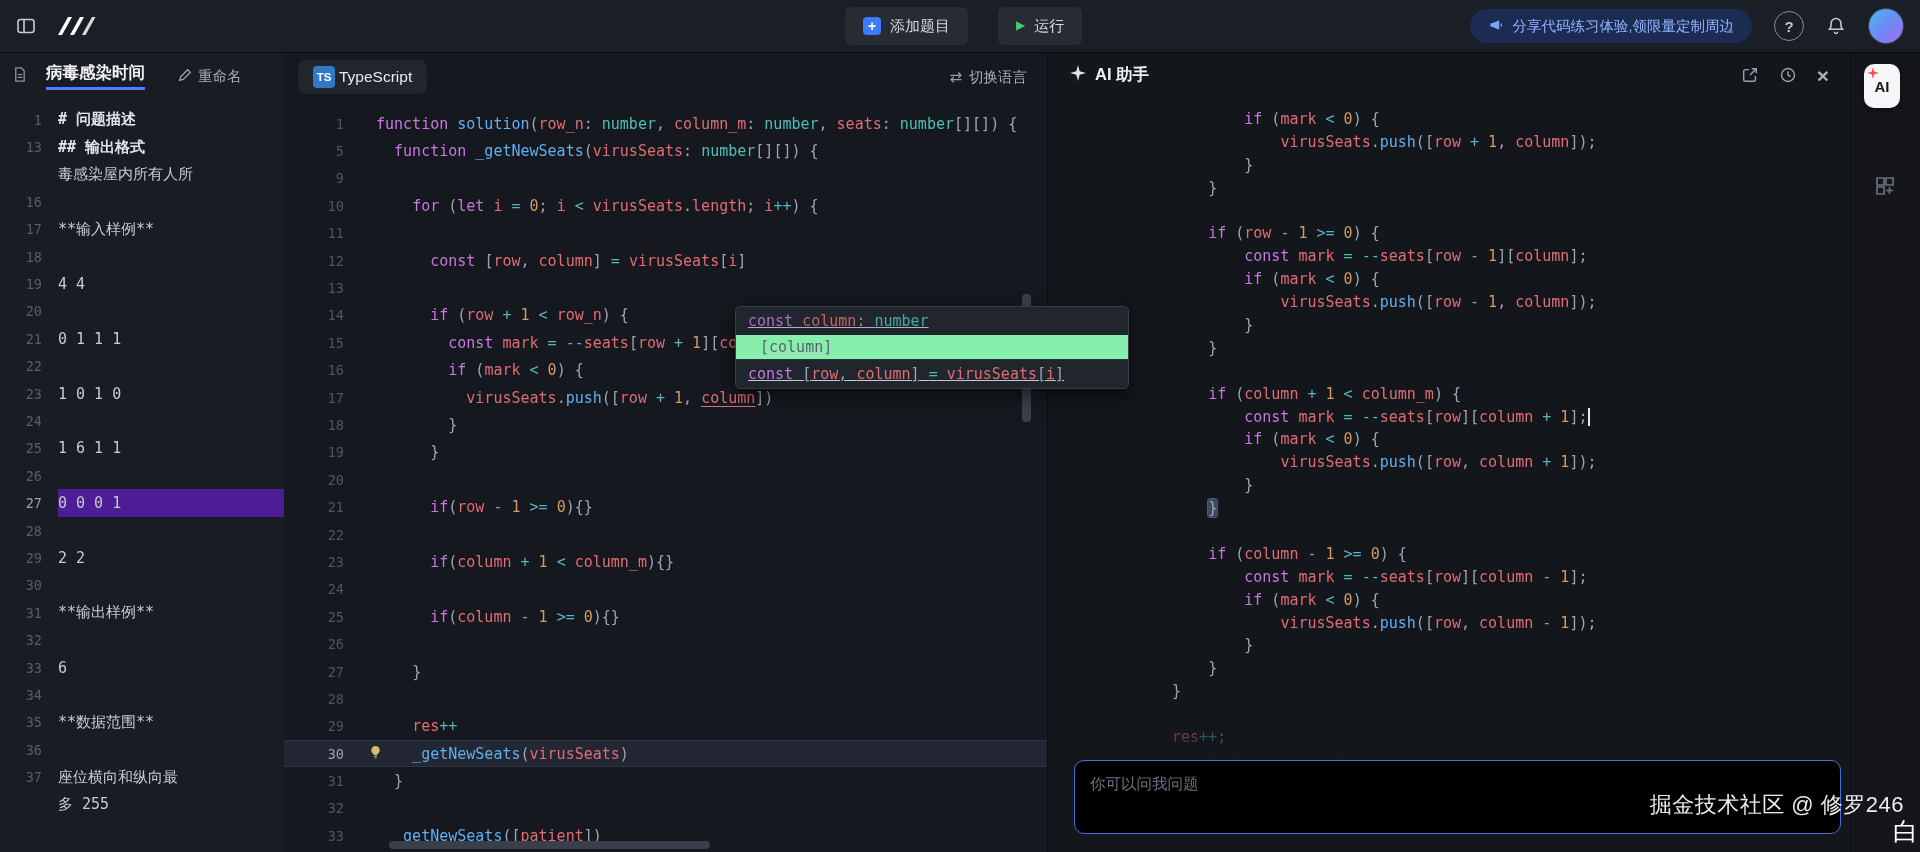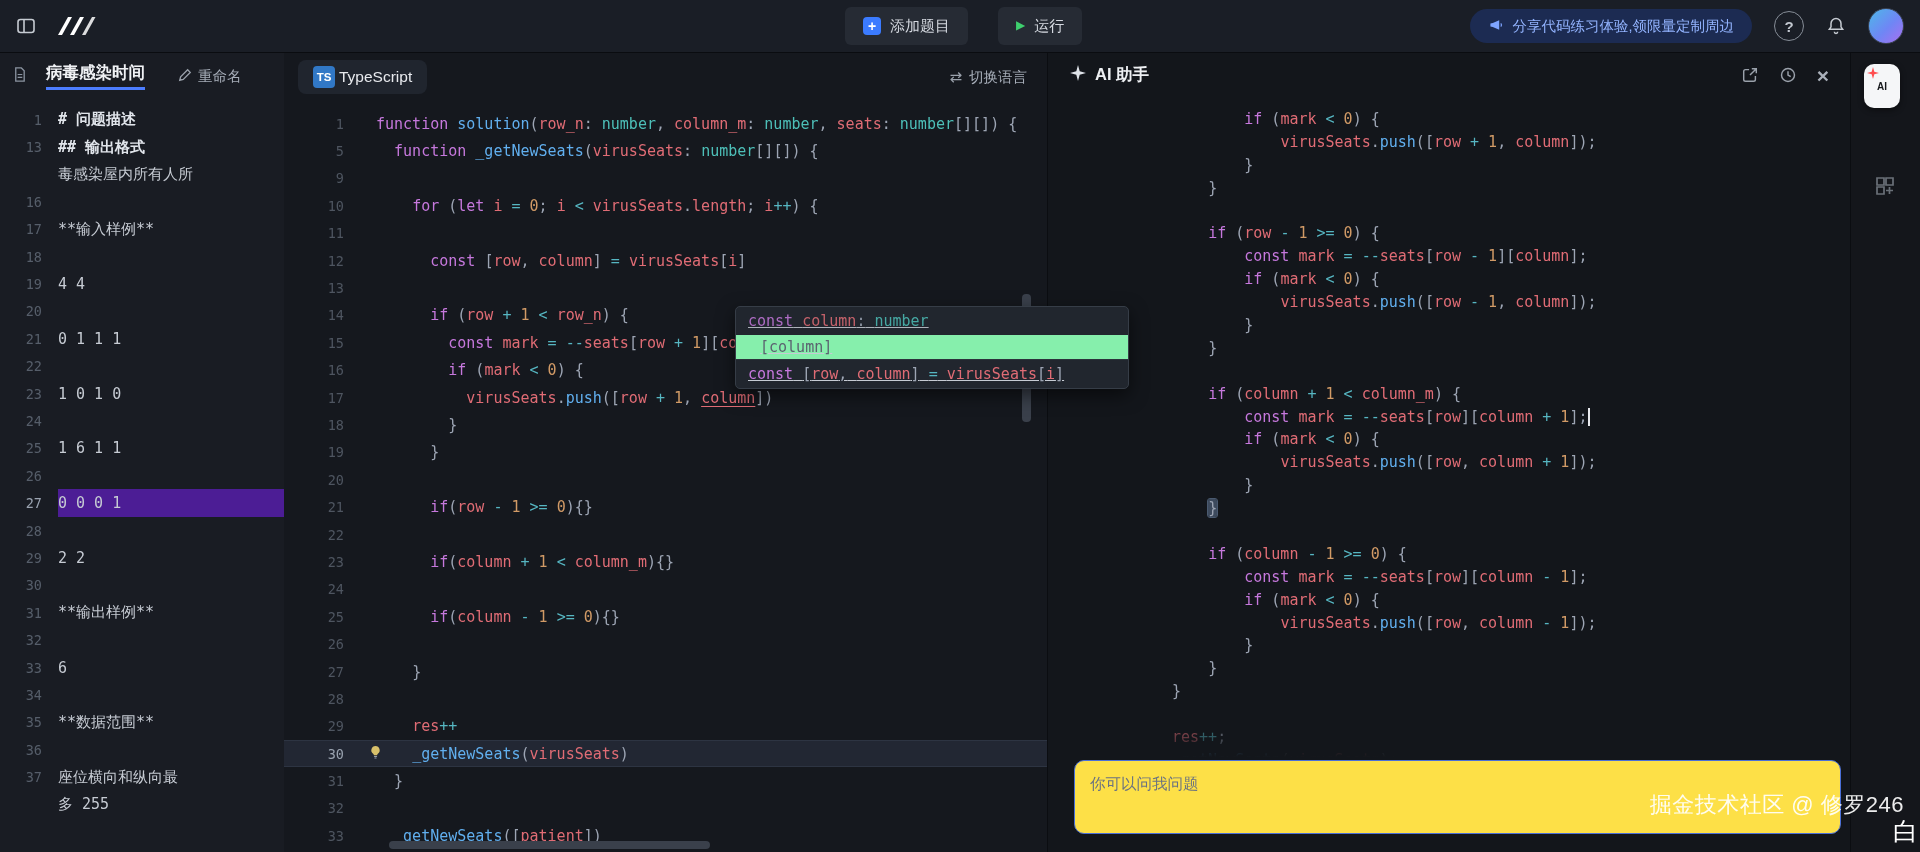--- a/index.html
+++ b/index.html
@@ -66,25 +66,25 @@
   .hscroll{position:absolute;left:389px;top:841px;width:321px;height:8px;background:#3a404b;border-radius:4px;z-index:6;cursor:pointer;}
 
   
   .ai-panel{position:absolute;top:52px;left:1048px;width:803px;bottom:0;background:#13161b;}
   .ai-header{height:46px;display:flex;align-items:center;padding:0 22px;gap:9px;color:#eef0f3;font-weight:700;font-size:16.5px;}
   .ai-hicons{margin-left:auto;display:flex;gap:20px;align-items:center;color:#aab0ba;}
   .close-x{font-size:21px;line-height:1;cursor:pointer;color:#aab0ba;}
   .ai-body{position:absolute;top:46px;left:0;right:0;bottom:95px;padding:12px 10px 0 124px;font-family:"DejaVu Sans Mono",monospace;font-size:15px;overflow:hidden;}
   .ai-row{height:22.9px;white-space:pre;color:#abb2bf;}
   .fade{position:absolute;left:0;right:0;bottom:95px;height:48px;background:linear-gradient(to bottom,rgba(19,22,27,0),#13161b);pointer-events:none;}
-  .ai-input{position:absolute;left:26px;right:10px;bottom:18px;height:74px;border:1px solid #4a6fd8;border-radius:10px;background:#fde047;padding:13px 15px;box-sizing:border-box;color:#6b7380;font-size:15.5px;cursor:text;}
+  .ai-input{position:absolute;left:26px;right:10px;bottom:18px;height:74px;border:1px solid #4a6fd8;border-radius:10px;background:#000000;padding:13px 15px;box-sizing:border-box;color:#6b7380;font-size:15.5px;cursor:text;}
 
   
   .right-strip{position:absolute;top:52px;right:0;width:69px;bottom:0;background:#14161b;border-left:1px solid #0b0d11;}
-  .ai-badge{position:absolute;top:12px;left:13px;width:36px;height:44px;background:#f5f6f8;border-radius:10px;display:flex;align-items:center;justify-content:center;font-weight:800;color:#16181c;font-size:10px;box-shadow:0 2px 6px rgba(0,0,0,.45);cursor:pointer;}
+  .ai-badge{position:absolute;top:12px;left:13px;width:36px;height:44px;background:#f5f6f8;border-radius:10px;display:flex;align-items:center;justify-content:center;font-weight:800;color:#16181c;font-size:15px;box-shadow:0 2px 6px rgba(0,0,0,.45);cursor:pointer;}
   .strip-icon{position:absolute;top:122px;left:22px;cursor:pointer;}
 
   
   .wm{position:absolute;right:16px;bottom:32px;color:rgba(255,255,255,.92);font-size:22px;letter-spacing:.5px;z-index:40;}
   .wm2{position:absolute;right:2px;bottom:4px;color:#fff;font-size:25px;z-index:40;}
 </style>
 </head>
 <body>
 
 <div class="app">

